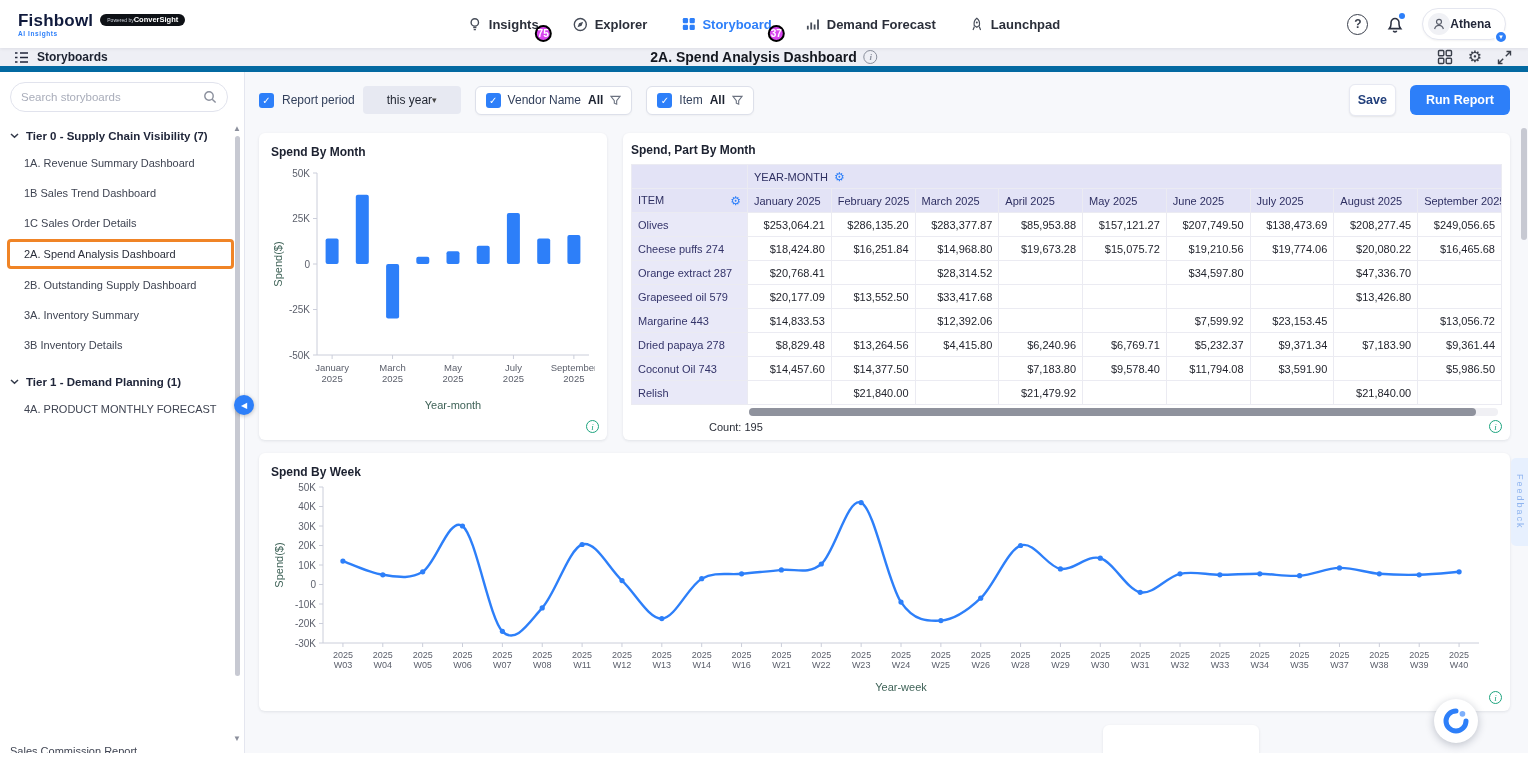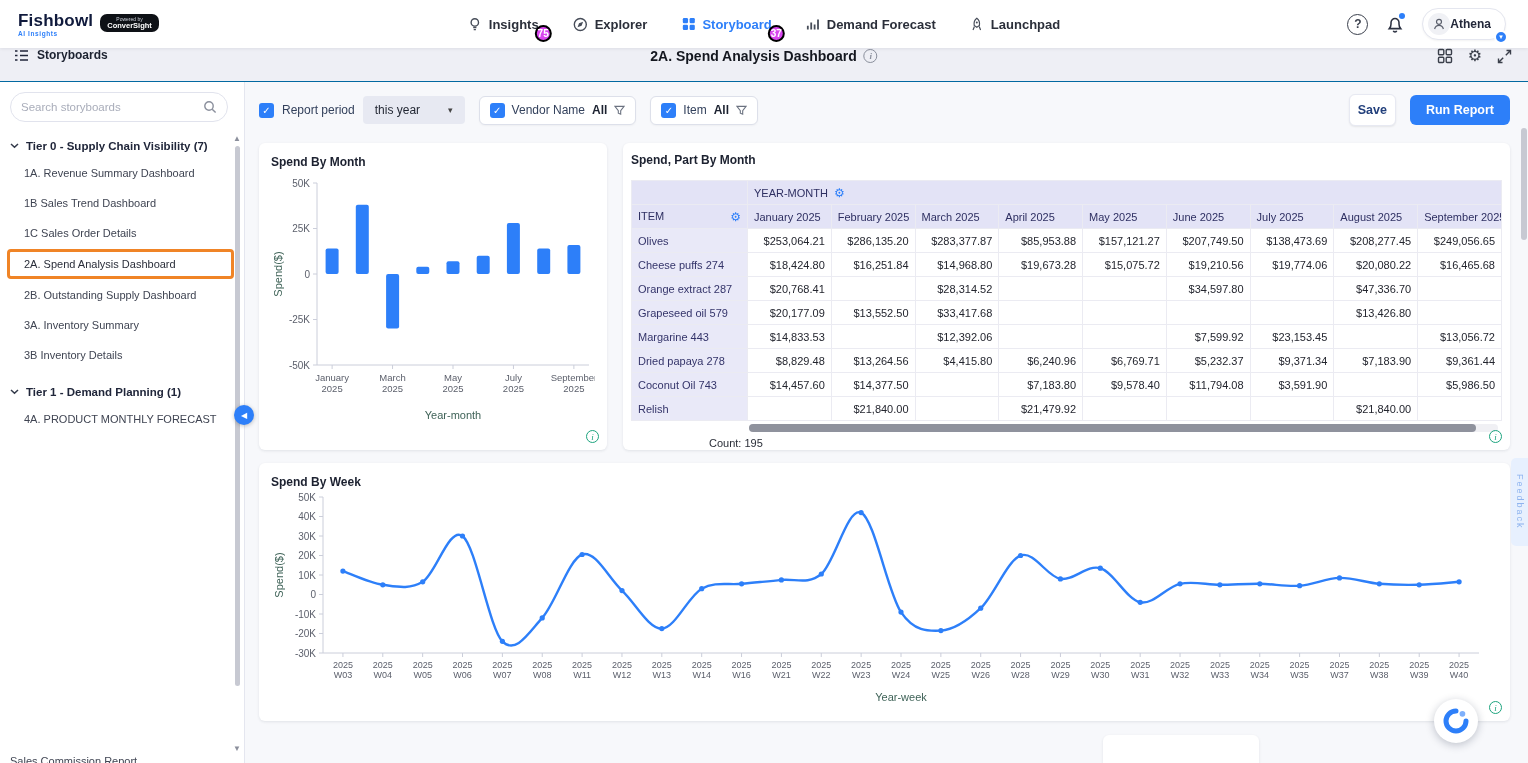--- a/index.html
+++ b/index.html
@@ -4,38 +4,38 @@
 <style>
   *{margin:0;padding:0;box-sizing:border-box}
   html,body{width:1528px;height:763px;overflow:hidden;font-family:"Liberation Sans",sans-serif;background:#fff;color:#222}
   svg text{font-family:"Liberation Sans",sans-serif}
 
   
   .topnav{height:48px;display:flex;align-items:center;background:#fff;position:relative;z-index:8;box-shadow:0 1px 3px rgba(20,25,50,.08)}
   .brand{display:flex;align-items:flex-start;gap:7px;margin-left:18px;cursor:pointer}
   .brand-name{font-size:17px;font-weight:800;color:#101a3c;line-height:1;letter-spacing:.2px}
   .brand-sub{font-size:6.5px;font-weight:700;color:#2D7FF9;letter-spacing:.6px;margin-top:1px}
-  .powered{background:#0e1116;border-radius:7px;padding:2px 7px;display:flex;flex-direction:column;align-items:center;margin-top:2px}
+  .powered{background:#0e1116;border-radius:7px;padding:2px 7px;display:flex;flex-direction:row;align-items:center;margin-top:2px}
   .powered-by{font-size:5px;color:#cfd3dd;line-height:1.2}
   .powered-brand{font-size:7.5px;color:#fff;font-weight:700;line-height:1.1}
   .nav{position:absolute;left:50%;transform:translateX(-50%);display:flex;gap:34px;align-items:center}
   .nav-item{display:flex;align-items:center;gap:7px;font-size:13px;font-weight:700;color:#2b2f3a;position:relative;cursor:pointer;white-space:nowrap}
   .nav-item.active{color:#2D7FF9}
   .nav-badge{position:absolute;right:-13px;bottom:-10px;background:#d946ef;color:#fff;border:2px solid #000000;border-radius:50%;min-width:17px;height:17px;font-size:10px;display:flex;align-items:center;justify-content:center;font-weight:700}
   .nav-right{margin-left:auto;display:flex;align-items:center;gap:18px;margin-right:22px}
   .help-circle{width:21px;height:21px;border:1.6px solid #3a3f4c;border-radius:50%;display:flex;align-items:center;justify-content:center;font-size:12px;font-weight:700;color:#3a3f4c;cursor:pointer}
   .bell-wrap{position:relative;cursor:pointer;display:flex}
   .bell-dot{position:absolute;top:-2px;right:-1px;width:6px;height:6px;border-radius:50%;background:#2D7FF9}
   .user-pill{display:flex;align-items:center;border:1px solid #e4e6ef;border-radius:17px;padding:4px 14px 4px 5px;position:relative;background:#fff;box-shadow:0 1px 2px rgba(0,0,0,.05);cursor:pointer}
   .user-avatar{width:22px;height:22px;border-radius:50%;background:#f0f1f5;display:flex;align-items:center;justify-content:center}
   .user-name{font-size:12px;font-weight:600;color:#23283a}
   .user-caret{position:absolute;right:-3px;bottom:-5px;width:14px;height:14px;background:#2D7FF9;border:2px solid #fff;border-radius:50%;color:#fff;font-size:7px;display:flex;align-items:center;justify-content:center}
 
   
-  .subheader{height:34px;background:#eeeff5;display:flex;align-items:flex-start;position:relative;border-bottom:1px solid #0369a1;z-index:7}
+  .subheader{height:24px;background:#eeeff5;display:flex;align-items:center;position:relative;border-bottom:6px solid #0369a1;z-index:7}
   .sub-left{display:flex;align-items:center;gap:8px;margin-left:14px;font-size:12px;font-weight:700;color:#1c2230;cursor:pointer}
   .sub-title{position:absolute;left:50%;transform:translateX(-50%);font-size:14px;font-weight:700;color:#14171f;display:flex;align-items:center;gap:7px}
   .i-circle{width:14px;height:14px;border:1.3px solid #8a8f9c;border-radius:50%;color:#8a8f9c;font-size:9px;display:flex;align-items:center;justify-content:center;font-family:"Liberation Serif",serif;font-style:italic}
   .sub-icons{margin-left:auto;margin-right:16px;display:flex;align-items:center;gap:15px;color:#3a3f4a}
   .sub-icons .gear-glyph{font-size:16px;line-height:1;cursor:pointer;color:#3a3f4a}
 
   
   .content{display:flex;height:681px}
   .sidebar{width:245px;background:#fff;border-right:1px solid #e4e6ef;position:relative;flex-shrink:0}
   .main{flex:1;background:#f7f8fb;position:relative;padding:10px 18px 0 14px;overflow:hidden}
@@ -53,39 +53,39 @@
   .sb-scroll-up{position:absolute;right:3px;top:52px;font-size:8px;color:#8b8f9c;cursor:pointer}
   .sb-scroll-down{position:absolute;right:3px;bottom:10px;font-size:8px;color:#8b8f9c;cursor:pointer}
   .sb-thumb{position:absolute;right:4px;top:64px;width:5px;height:540px;background:#c7c9d2;border-radius:3px;cursor:pointer}
   .partial-item{position:absolute;bottom:0;left:10px;height:8px;overflow:hidden;font-size:11px;color:#3f4452;white-space:nowrap}
 
   
   .filterbar{display:flex;align-items:center;gap:14px;height:36px}
   .fp-group{display:flex;align-items:center;gap:8px}
   .cb{width:15px;height:15px;background:#2D7FF9;border-radius:3px;color:#fff;font-size:10px;display:flex;align-items:center;justify-content:center;cursor:pointer;flex-shrink:0}
   .fp-label{font-size:12px;color:#33415c}
-  .select-pill{background:#e7e9f2;border-radius:4px;padding:7px 12px;font-size:12px;color:#1f2430;display:flex;gap:28px;align-items:center;cursor:pointer}
+  .select-pill{background:#e7e9f2;border-radius:4px;padding:7px 24px;font-size:12px;color:#1f2430;display:flex;gap:0;align-items:center;cursor:pointer}
   .select-caret{font-size:9px;color:#444}
   .filter-pill{background:#fff;border:1px solid #dde0ea;border-radius:6px;padding:6px 10px;display:flex;align-items:center;gap:7px;font-size:12px;color:#33415c;box-shadow:0 1px 2px rgba(0,0,0,.04);cursor:pointer}
   .filter-pill b{color:#1c2230}
   .fb-spacer{flex:1}
   .btn-save{background:#fff;color:#23407c;font-size:12.5px;font-weight:600;padding:8px 8px;border-radius:6px;border:1px solid #e7e9f2;box-shadow:0 1px 2px rgba(0,0,0,.08);cursor:pointer;font-family:inherit}
   .btn-run{background:#2D7FF9;color:#fff;font-size:12.5px;font-weight:600;padding:8px 16px;border-radius:6px;border:none;cursor:pointer;font-family:inherit}
 
   
   .cards-row{display:flex;gap:16px;margin-top:15px;align-items:flex-start}
   .card{background:#fff;border-radius:6px;box-shadow:0 1px 3px rgba(30,35,60,.1);position:relative}
   .card-title{font-size:12px;font-weight:700;color:#1c2130}
   #card-month{width:348px;height:307px;padding:12px 8px 6px 12px}
   #card-table{flex:1;height:307px;padding:10px 8px 6px 8px;overflow:hidden}
   #card-week{margin-top:13px;height:258px;padding:12px 12px 2px 12px}
   .info-i{position:absolute;right:8px;bottom:7px;width:13px;height:13px;border:1.4px solid #1CA47E;border-radius:50%;color:#1CA47E;font-size:9px;display:flex;align-items:center;justify-content:center;font-family:"Liberation Serif",serif;font-style:italic;cursor:pointer}
 
   
-  .table-clip{overflow:hidden;margin-top:13px}
+  .table-clip{overflow:hidden;margin-top:7px}
   table.spend{border-collapse:collapse;table-layout:fixed;width:100%;font-size:11px}
   table.spend th,table.spend td{border:1px solid #ebebf2;height:24px;padding:3px 6px;white-space:nowrap;overflow:hidden;font-weight:400}
   th.corner{background:#e3e3f6;width:116px}
   th.year-month{background:#e3e3f6;color:#2e2f62;text-align:left;font-weight:700}
   th.month{background:#e3e3f6;color:#2e2f62;text-align:left;font-weight:700;font-size:11px}
   th.item-h{background:#e3e3f6;color:#2e2f62;text-align:left;font-weight:700}
   td.item-cell{background:#e9e9f8;color:#34346a}
   td.val{text-align:right;color:#23252e;background:#fff}
   .hdr-gear{color:#2D7FF9;font-size:12px;float:right;cursor:pointer}
   .ym-gear{color:#2D7FF9;font-size:12px;margin-left:6px;cursor:pointer}

